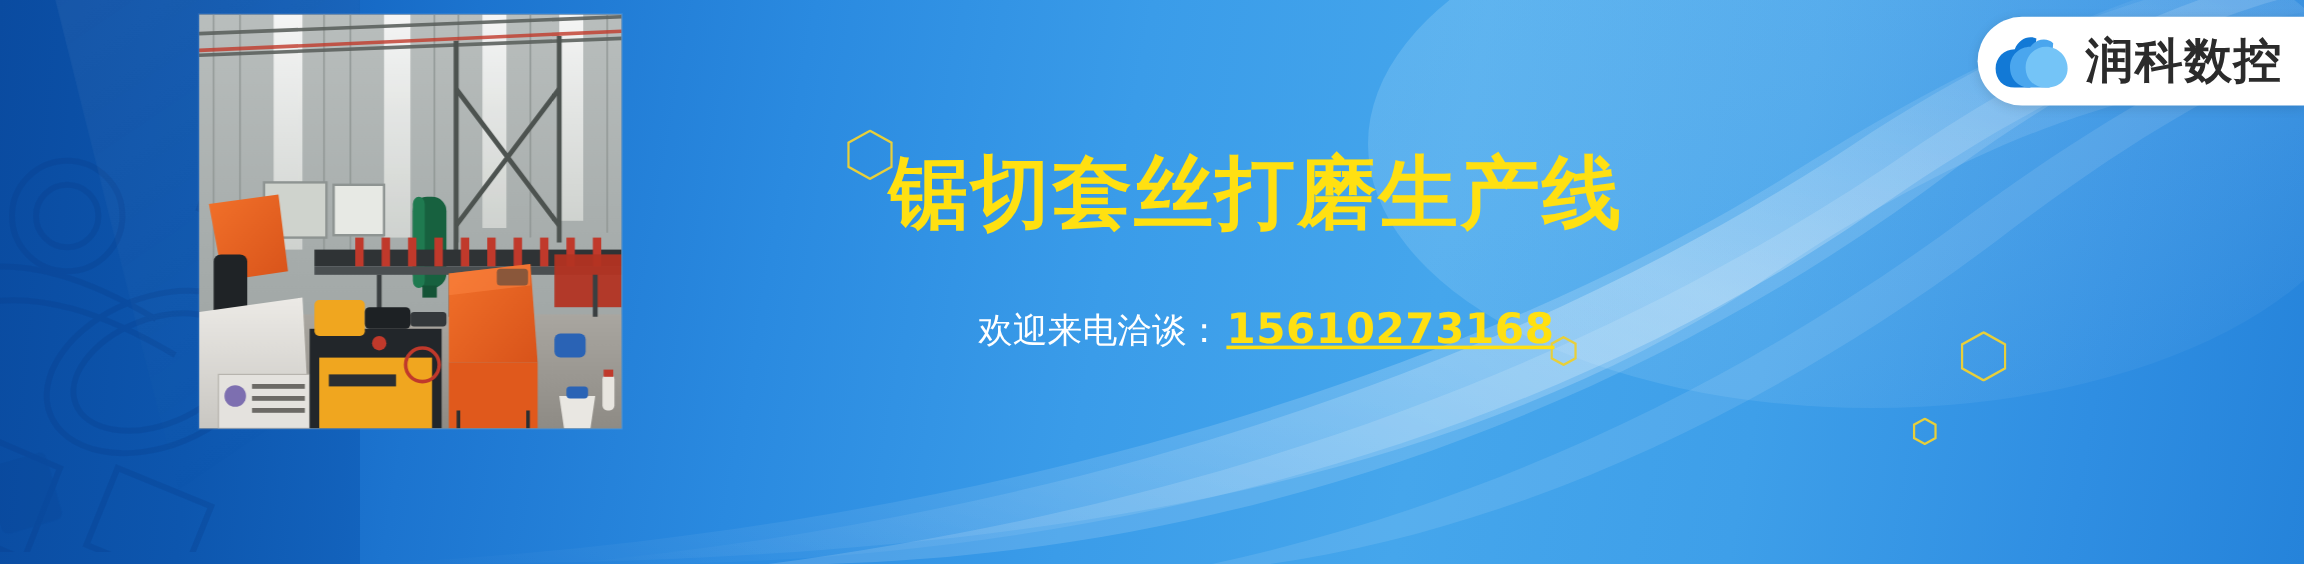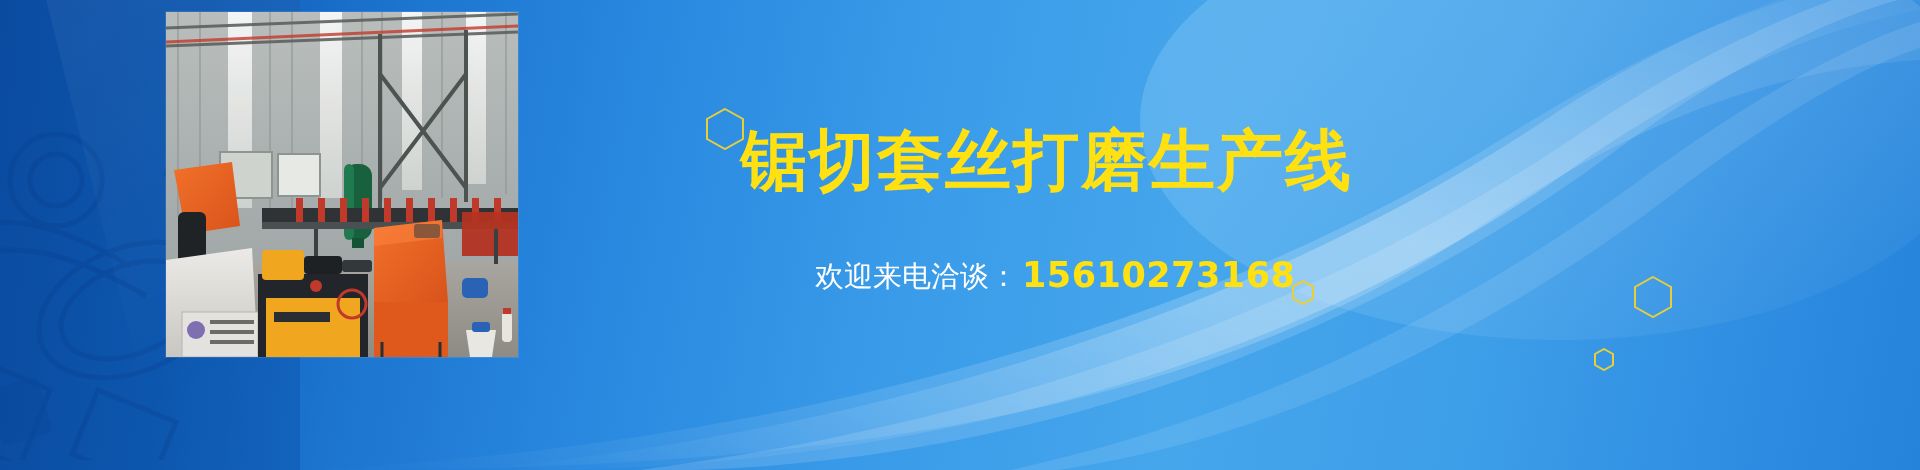--- a/index.html
+++ b/index.html
@@ -99,20 +99,21 @@
     color: #ffffff;
     font-family: "DejaVu Sans", "Liberation Sans", sans-serif;
   }
   .subline .phone {
     color: #ffe011;
     font-size: 35px;
     font-weight: 600;
     letter-spacing: .5px;
     margin-left: 4px;
     vertical-align: -1px;
+    text-decoration: underline;
   }
 
   
   .hex {
     position: absolute;
     border: 0;
     pointer-events: none;
   }
 
   
@@ -334,14 +335,22 @@
   </svg>
 
   <div class="copy">
     <h1 class="headline">锯切套丝打磨生产线</h1>
 
     <p class="subline">
       <span>欢迎来电洽谈：</span><span class="phone">15610273168</span>
     </p>
   </div>
 
+  <div class="logo">
+    <svg class="mark" viewBox="0 0 62 46" aria-hidden="true">
+      <path d="M17,45 C7,45 1,38 1,29 C1,20 8,13 17,13 C20,5 28,1 35,4 L30,45 Z" fill="#1279d6"></path>
+      <path d="M30,45 C19,45 13,37 13,28 C13,18 21,11 30,11 C35,4 44,3 49,8 L46,45 Z" fill="#4aa6ee"></path>
+      <path d="M43,45 C32,45 26,37 26,28 C26,18 34,11 43,11 C53,11 61,19 61,29 C61,38 54,45 43,45 Z" fill="#74c4f7"></path>
+    </svg>
+    <span class="wordmark">润科数控</span>
+  </div>
 
 </div>
 
 </body></html>

